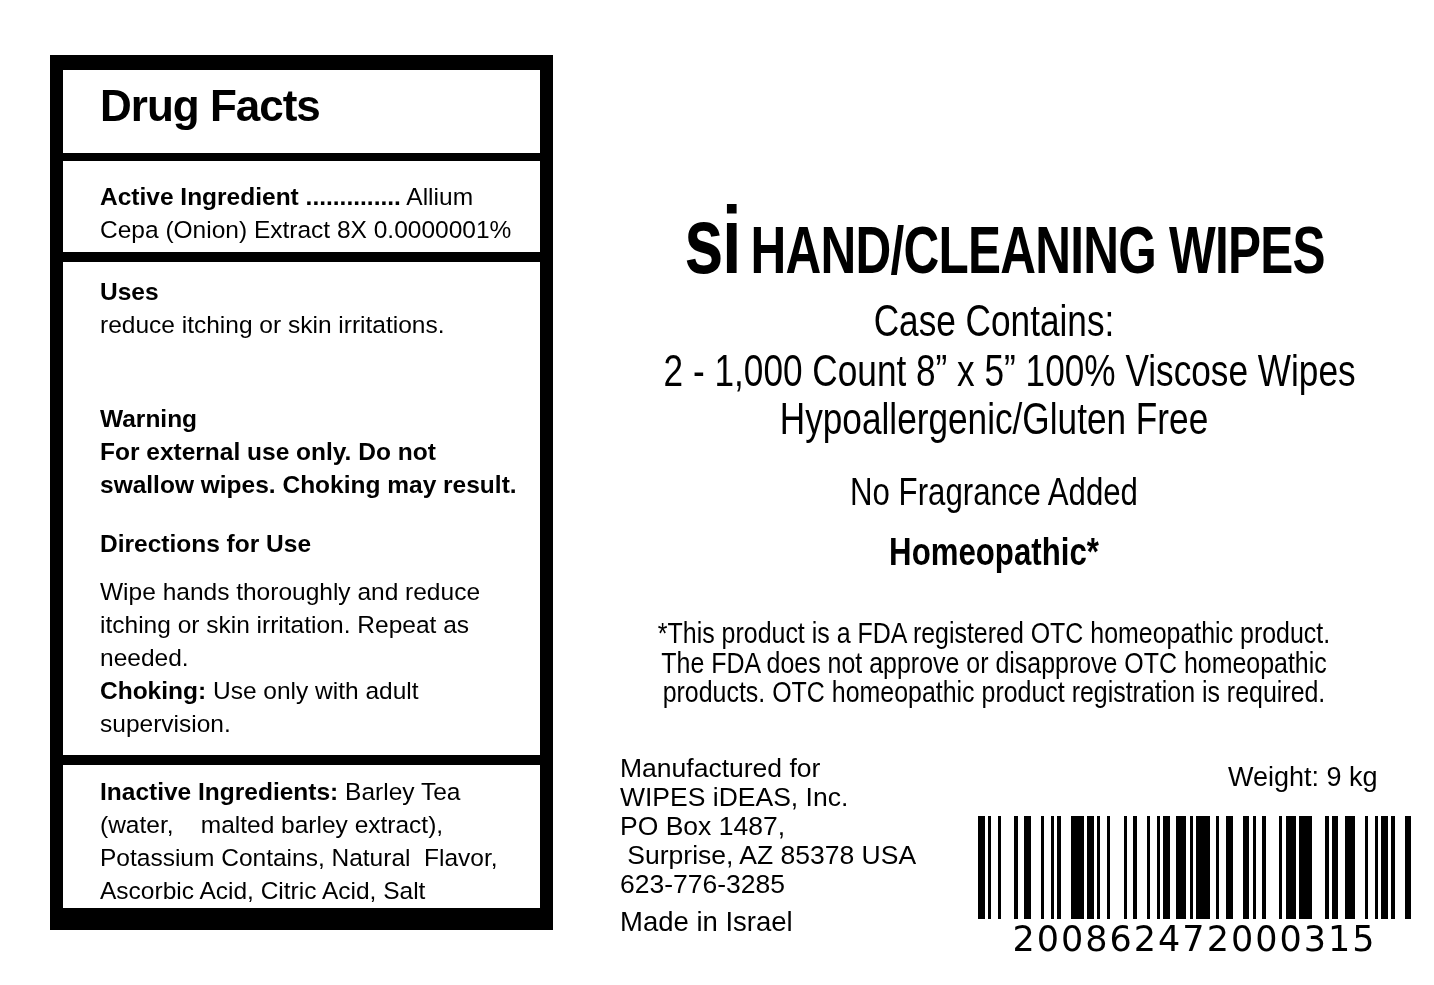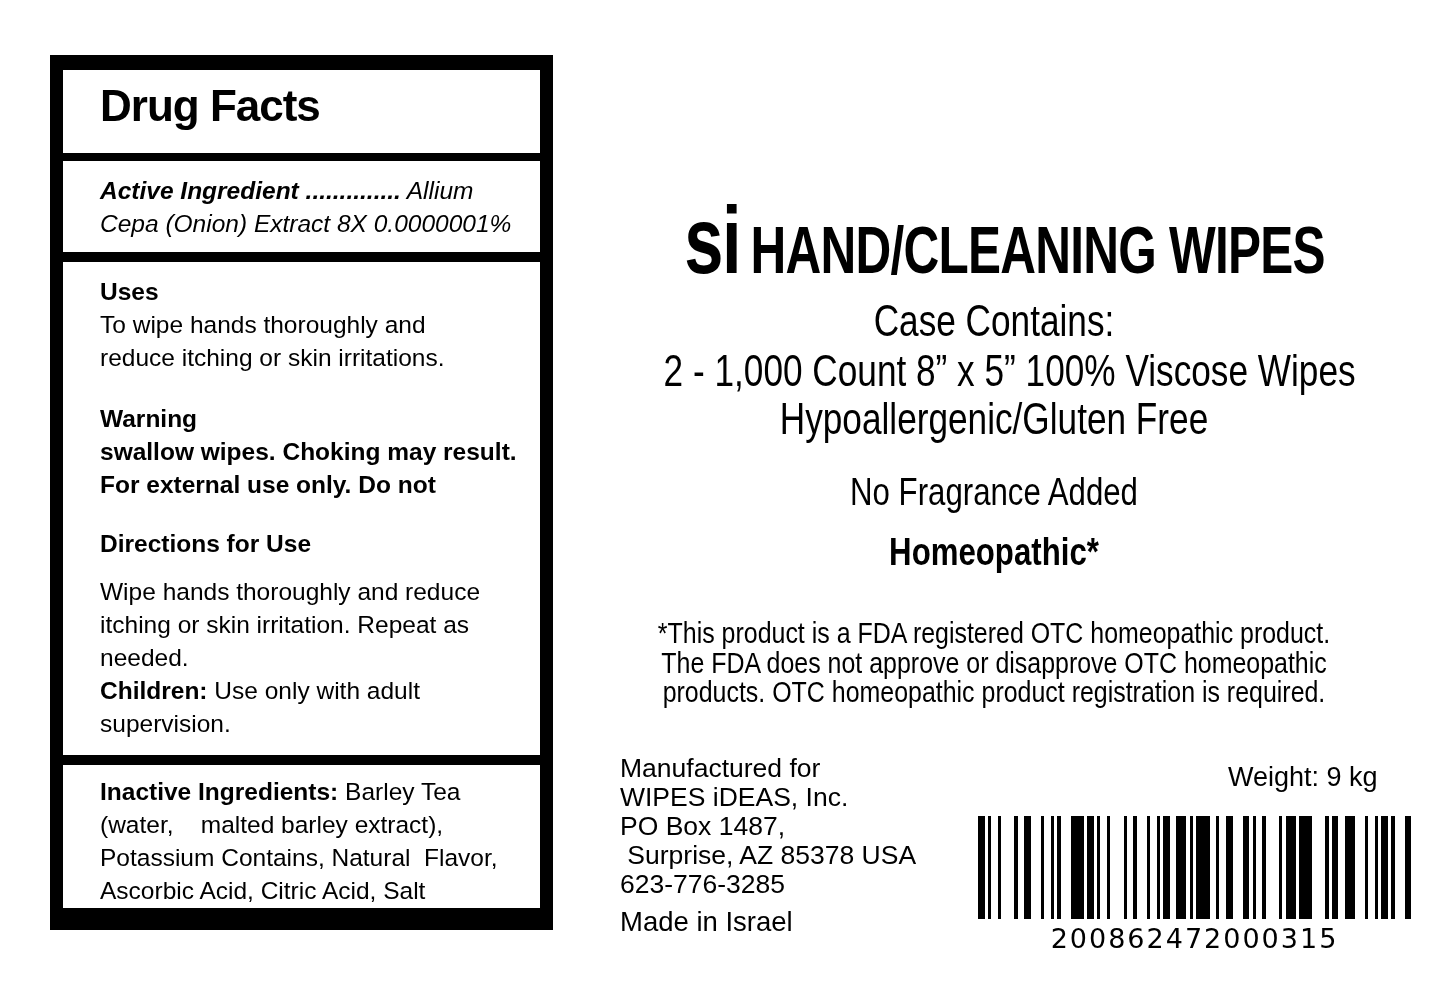--- a/index.html
+++ b/index.html
@@ -15,21 +15,21 @@
   .df-panel {
     position:absolute; left:50px; top:55px; width:503px; height:875px;
     background:#000000;
   }
   .df-box {
     position:absolute; left:13px; width:477px;
     background:#ffffff; overflow:hidden;
     padding:10px 18px 0 37px;
   }
   .df-title-box   { top:15px;  height:83px;  padding-top:11px; }
-  .df-active-box  { top:106px; height:91px;  padding-top:13px;font-style:italic; }
+  .df-active-box  { top:106px; height:91px;  padding-top:19px; }
   .df-uses-box    { top:207px; height:153px; padding-top:13px; }
   .df-warning-box { top:334px; height:151px; padding-top:13px; }
   .df-dirhead-box { top:461px; height:67px;  padding-top:11px; }
   .df-dirbody-box { top:520px; height:180px; padding-top:0; }
   .df-inactive-box{ top:710px; height:143px; }
 
   .df-title { font-size:44px; font-weight:bold; letter-spacing:-1px; }
   .df-text  { font-size:24.5px; line-height:33px; white-space:pre; }
   .bold { font-weight:bold; }
   .df-heading { font-size:24.5px; line-height:33px; font-weight:bold; white-space:pre; }
@@ -60,60 +60,59 @@
   .origin-line { font-size:27.5px; margin-top:7px; white-space:pre; }
 
   .weight-line { position:absolute; left:647px; top:716px; font-size:27px; white-space:nowrap; }
 
   
   .barcode { position:absolute; left:397px; top:770px; width:433px; }
   .barcode-bars { display:flex; width:433px; height:103px; }
   .barcode-bars div { flex-basis:0; }
   .barcode-number {
     text-align:center; font-family:"DejaVu Sans", sans-serif;
-    font-size:27px; line-height:40px; letter-spacing:2px;
+    font-size:35px; line-height:40px; letter-spacing:2px;
   }
 </style>
 </head>
 <body>
 
 <div class="page">
 
   <div class="df-panel">
 
     <div class="df-box df-title-box">
       <div class="df-title">Drug Facts</div>
     </div>
 
     <div class="df-box df-active-box">
       <div class="df-text"><span class="bold">Active Ingredient ..............</span><span> Allium</span></div>
       <div class="df-text">Cepa (Onion) Extract 8X 0.0000001%</div>
     </div>
 
     <div class="df-box df-uses-box">
       <div class="df-heading">Uses</div>
-      <div class="df-text">To wipe hands thoroughly and</div>
       <div class="df-text">reduce itching or skin irritations.</div>
     </div>
 
     <div class="df-box df-warning-box">
       <div class="df-heading">Warning</div>
+      <div class="df-text bold">For external use only. Do not</div>
       <div class="df-text bold">swallow wipes. Choking may result.</div>
-      <div class="df-text bold">For external use only. Do not</div>
     </div>
 
     <div class="df-box df-dirhead-box">
       <div class="df-heading">Directions for Use</div>
     </div>
 
     <div class="df-box df-dirbody-box">
       <div class="df-text">Wipe hands thoroughly and reduce</div>
       <div class="df-text">itching or skin irritation. Repeat as</div>
       <div class="df-text">needed.</div>
-      <div class="df-text"><span class="bold">Children:</span><span> Use only with adult</span></div>
+      <div class="df-text"><span class="bold">Choking:</span><span> Use only with adult</span></div>
       <div class="df-text">supervision.</div>
     </div>
 
     <div class="df-box df-inactive-box">
       <div class="df-text"><span class="bold">Inactive Ingredients:</span><span> Barley Tea</span></div>
       <div class="df-text">(water,    malted barley extract),</div>
       <div class="df-text">Potassium Contains, Natural  Flavor,</div>
       <div class="df-text">Ascorbic Acid, Citric Acid, Salt</div>
     </div>
 

